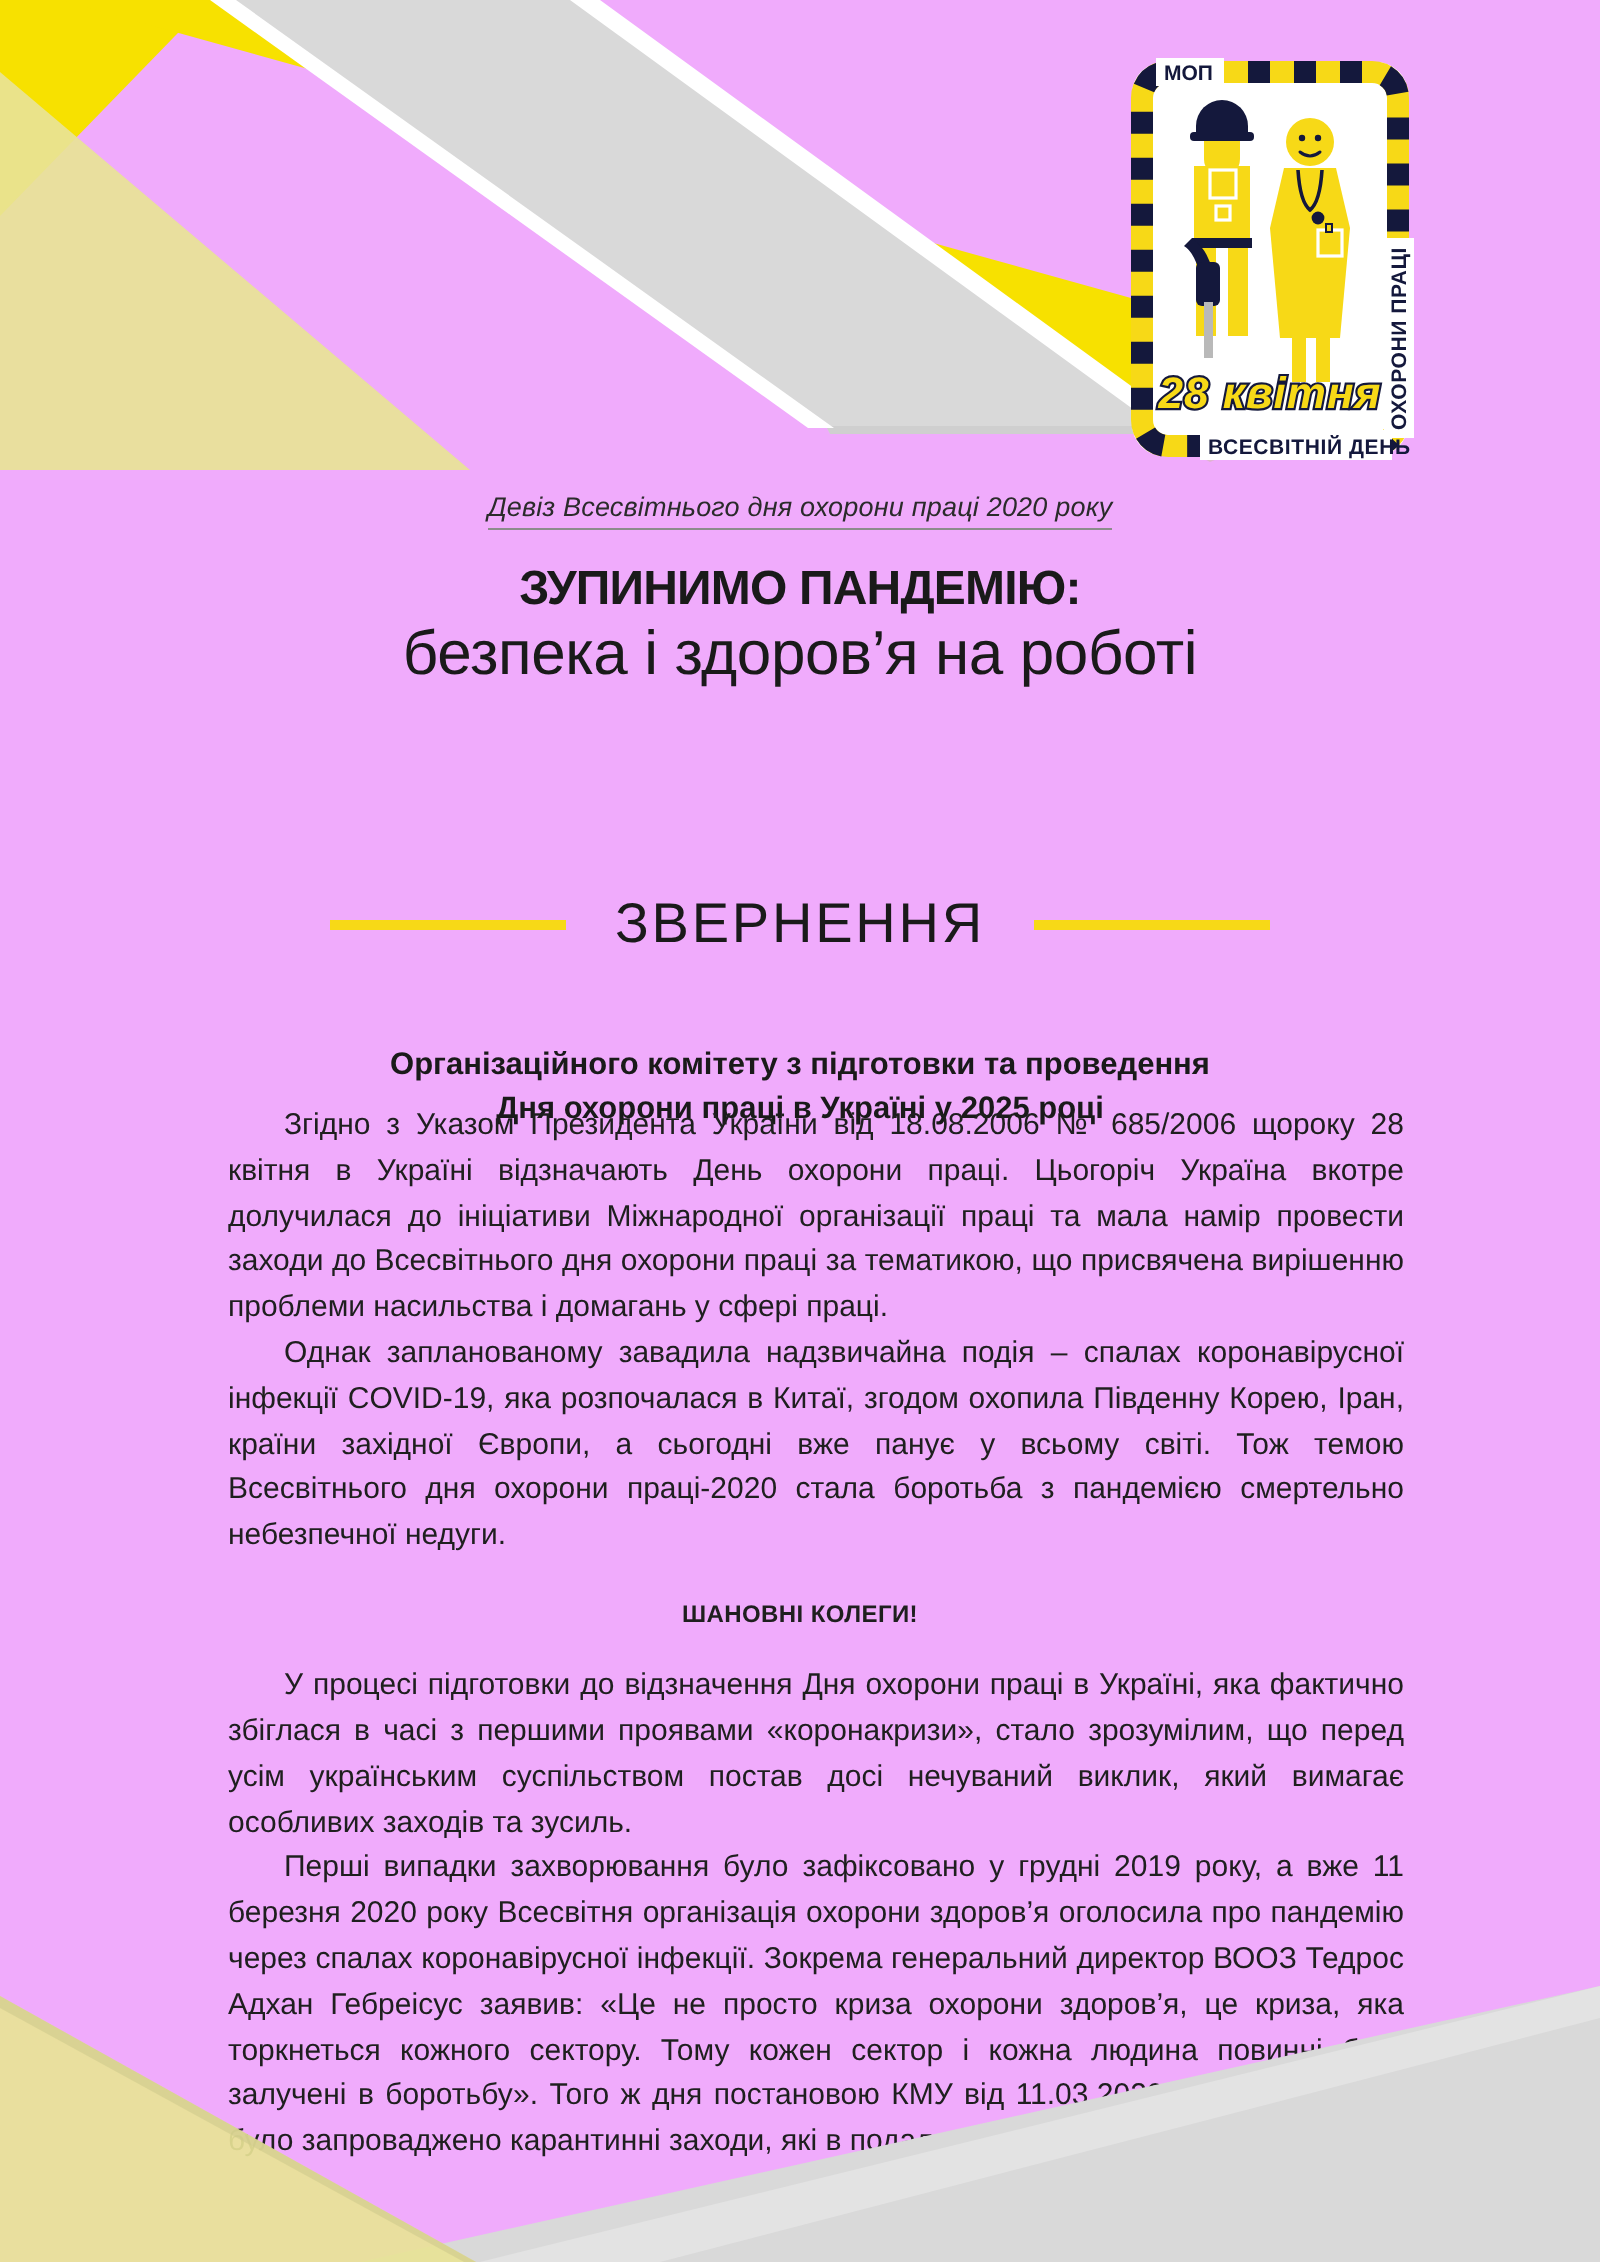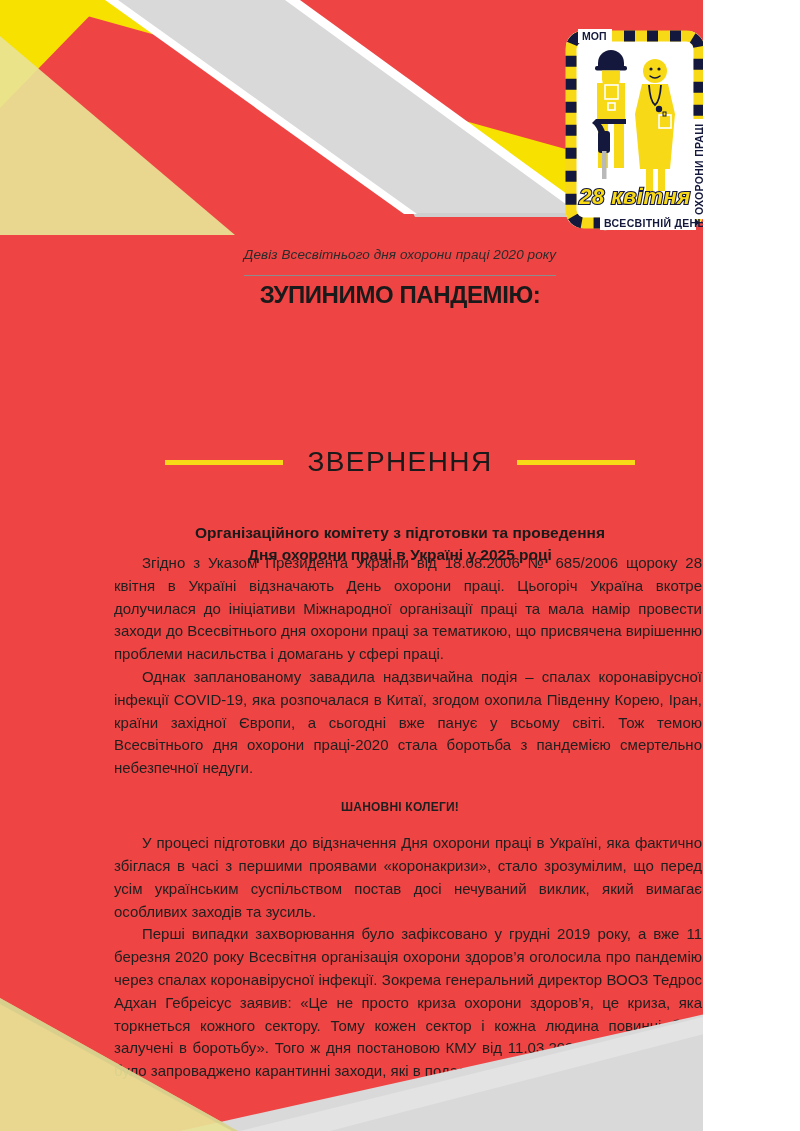--- a/index.html
+++ b/index.html
@@ -5,23 +5,23 @@
   html, body {
     margin: 0;
     padding: 0;
     background: #ffffff;
   }
   body {
     font-family: "Liberation Sans", sans-serif;
   }
   #page {
     position: relative;
-    width: 703px;
+    width: 800px;
     height: 1131px;
-    background: #ef4444;
+    background: #f0abfc;
     overflow: hidden;
   }
 
   
   .deco-top {
     position: absolute;
     left: 0; top: 0;
     width: 800px; height: 250px;
     overflow: hidden;
     pointer-events: none;
@@ -49,21 +49,21 @@
     width: 800px;
     text-align: center;
   }
   .motto-text {
     display: inline-block;
     font-family: "Liberation Sans", sans-serif;
     font-style: italic;
     font-size: 13.5px;
     color: #2b2b2b;
     letter-spacing: 0.1px;
-    padding-bottom: 13px;
+    padding-bottom: 3px;
     border-bottom: 1px solid #8c8c8c;
   }
 
   .title-block {
     position: absolute;
     left: 0; top: 282px;
     width: 800px;
     text-align: center;
     color: #1a1a1a;
   }
@@ -235,20 +235,21 @@
       <text x="73" y="177" text-anchor="middle" font-family="Liberation Sans, sans-serif" font-size="22" font-weight="bold" font-style="italic" fill="#F7D917" stroke="#14183C" stroke-width="2.2" paint-order="stroke" letter-spacing="0.5">28 квітня</text>
     </svg>
   </div>
 
   <div class="motto-line">
     <span class="motto-text">Девіз Всесвітнього дня охорони праці 2020 року</span>
   </div>
 
   <div class="title-block">
     <div class="title-main">ЗУПИНИМО ПАНДЕМІЮ:</div>
+    <div class="title-sub">безпека і здоров’я на роботі</div>
   </div>
 
   <div class="appeal-head">
     <span class="rule"></span>
     <span class="appeal-word">ЗВЕРНЕННЯ</span>
     <span class="rule"></span>
   </div>
 
   <div class="appeal-sub">
     <div>Організаційного комітету з підготовки та проведення</div>

